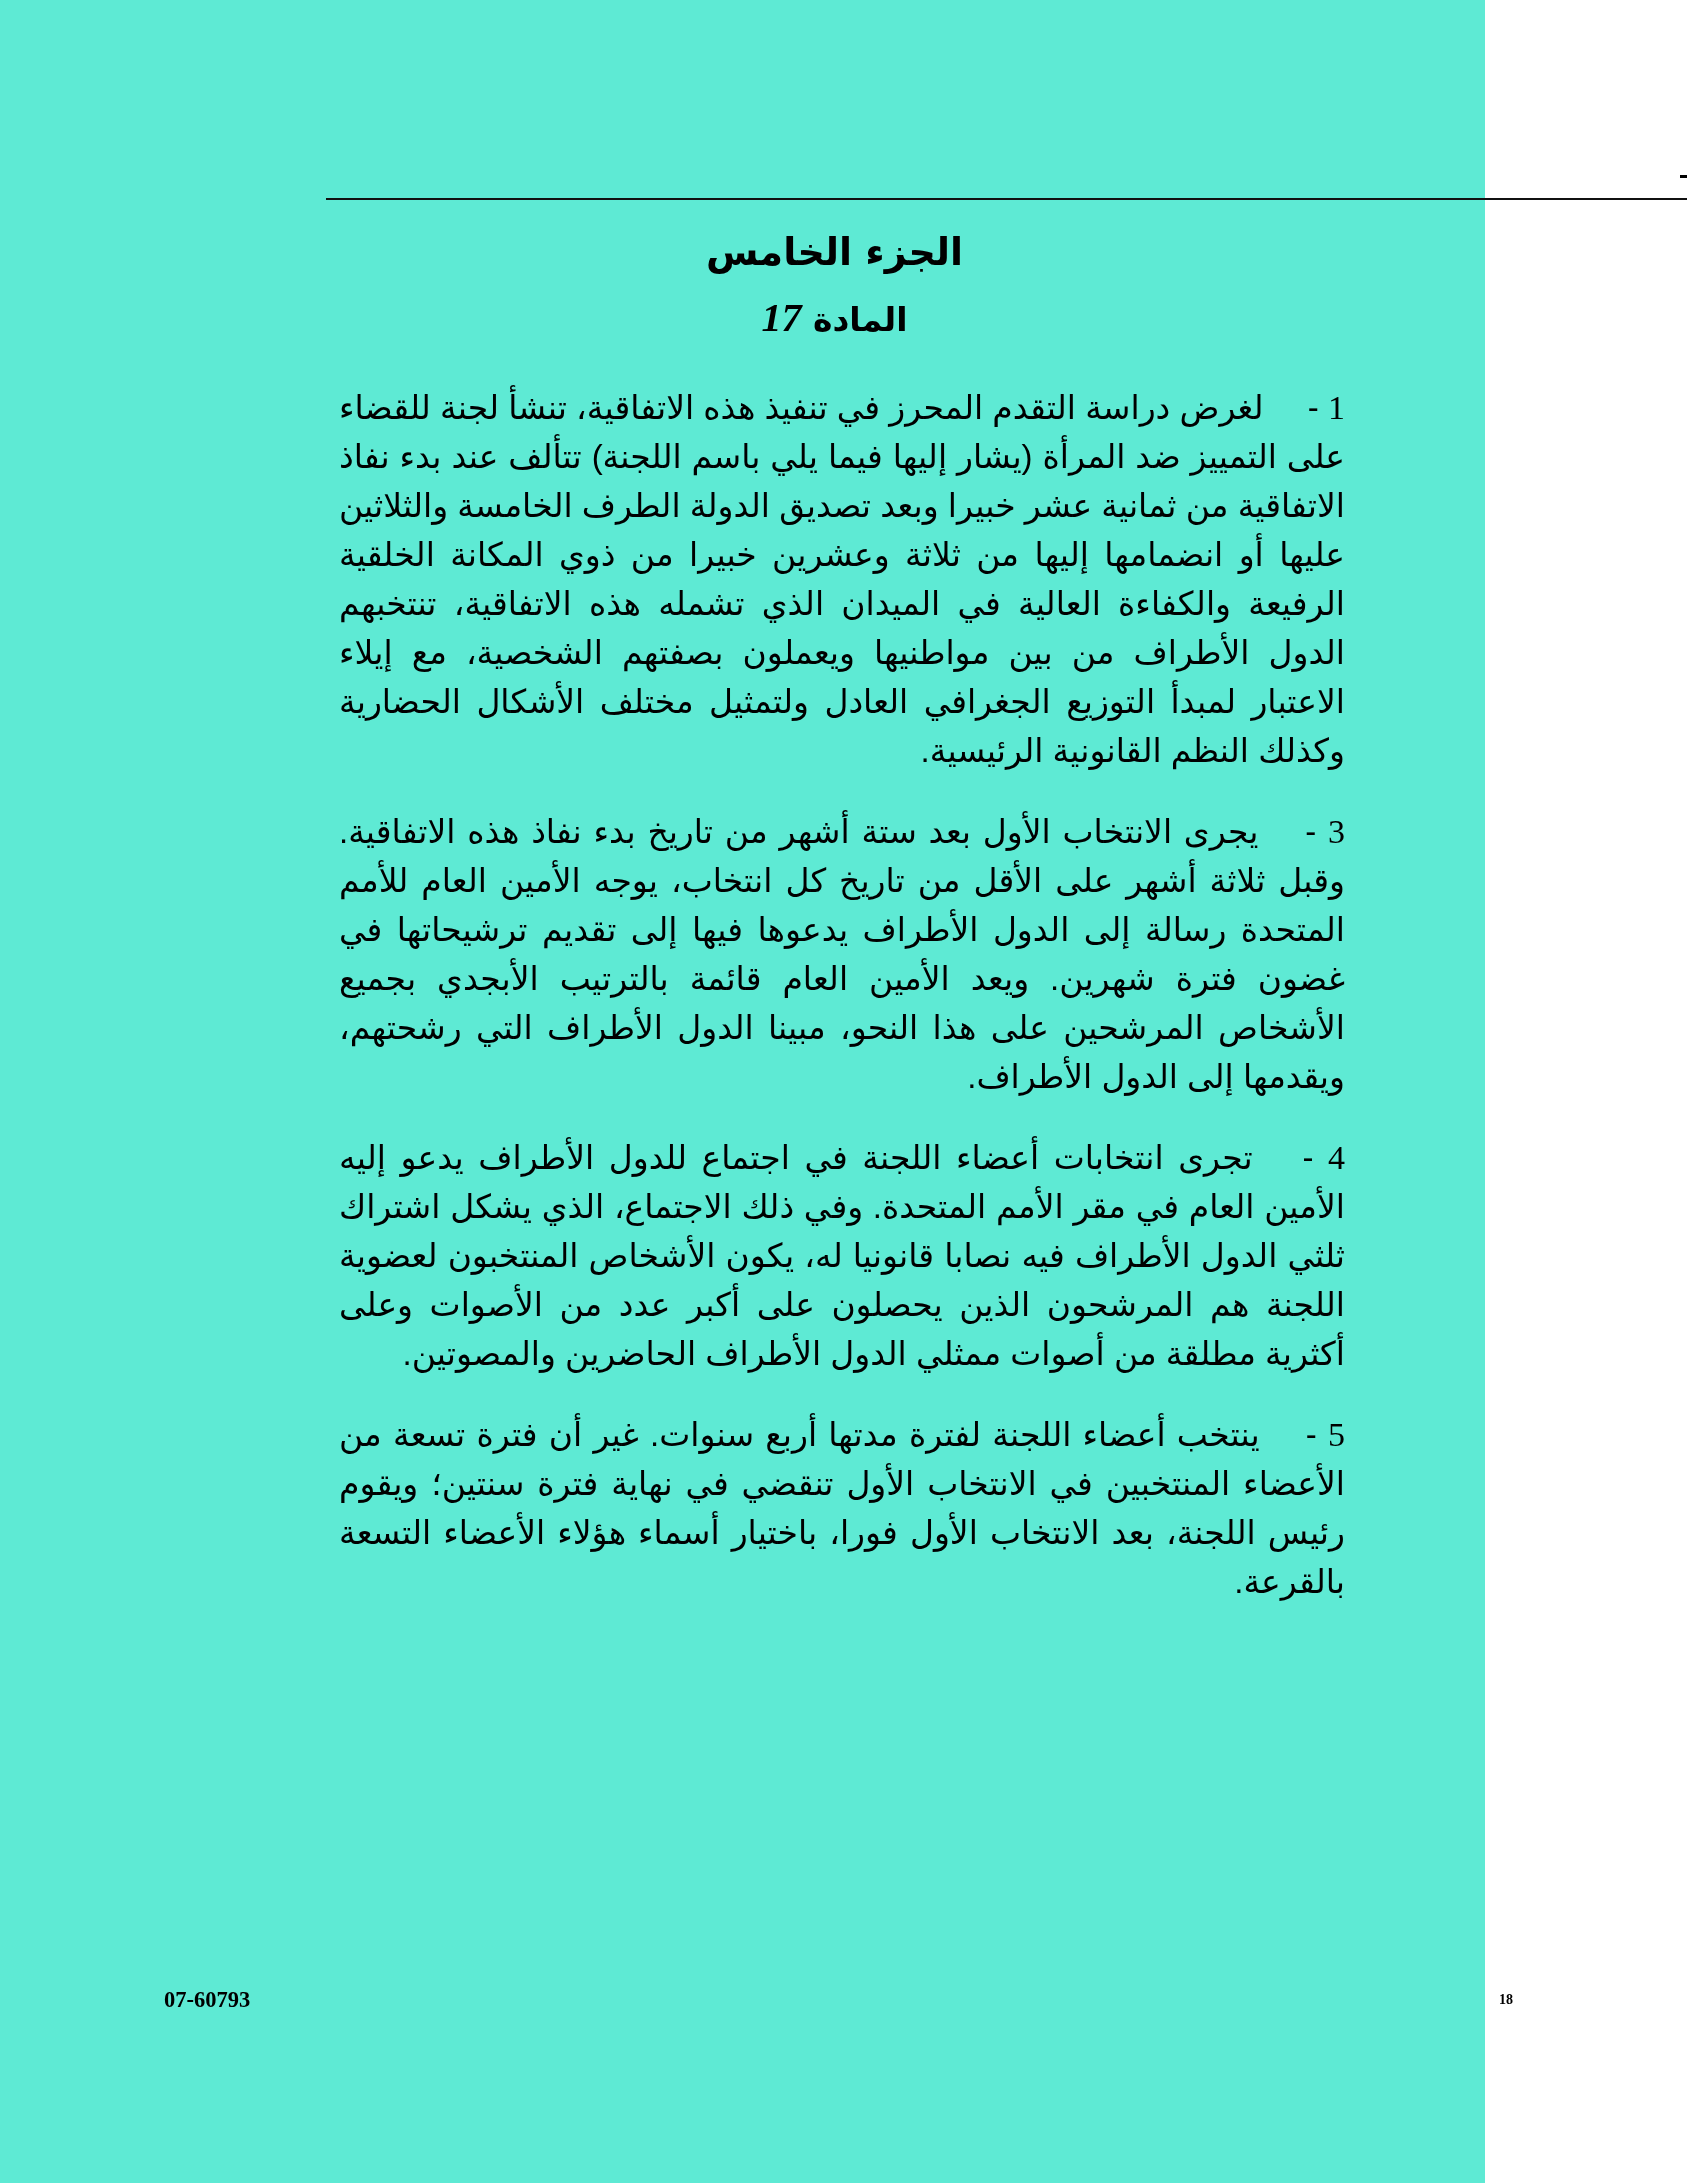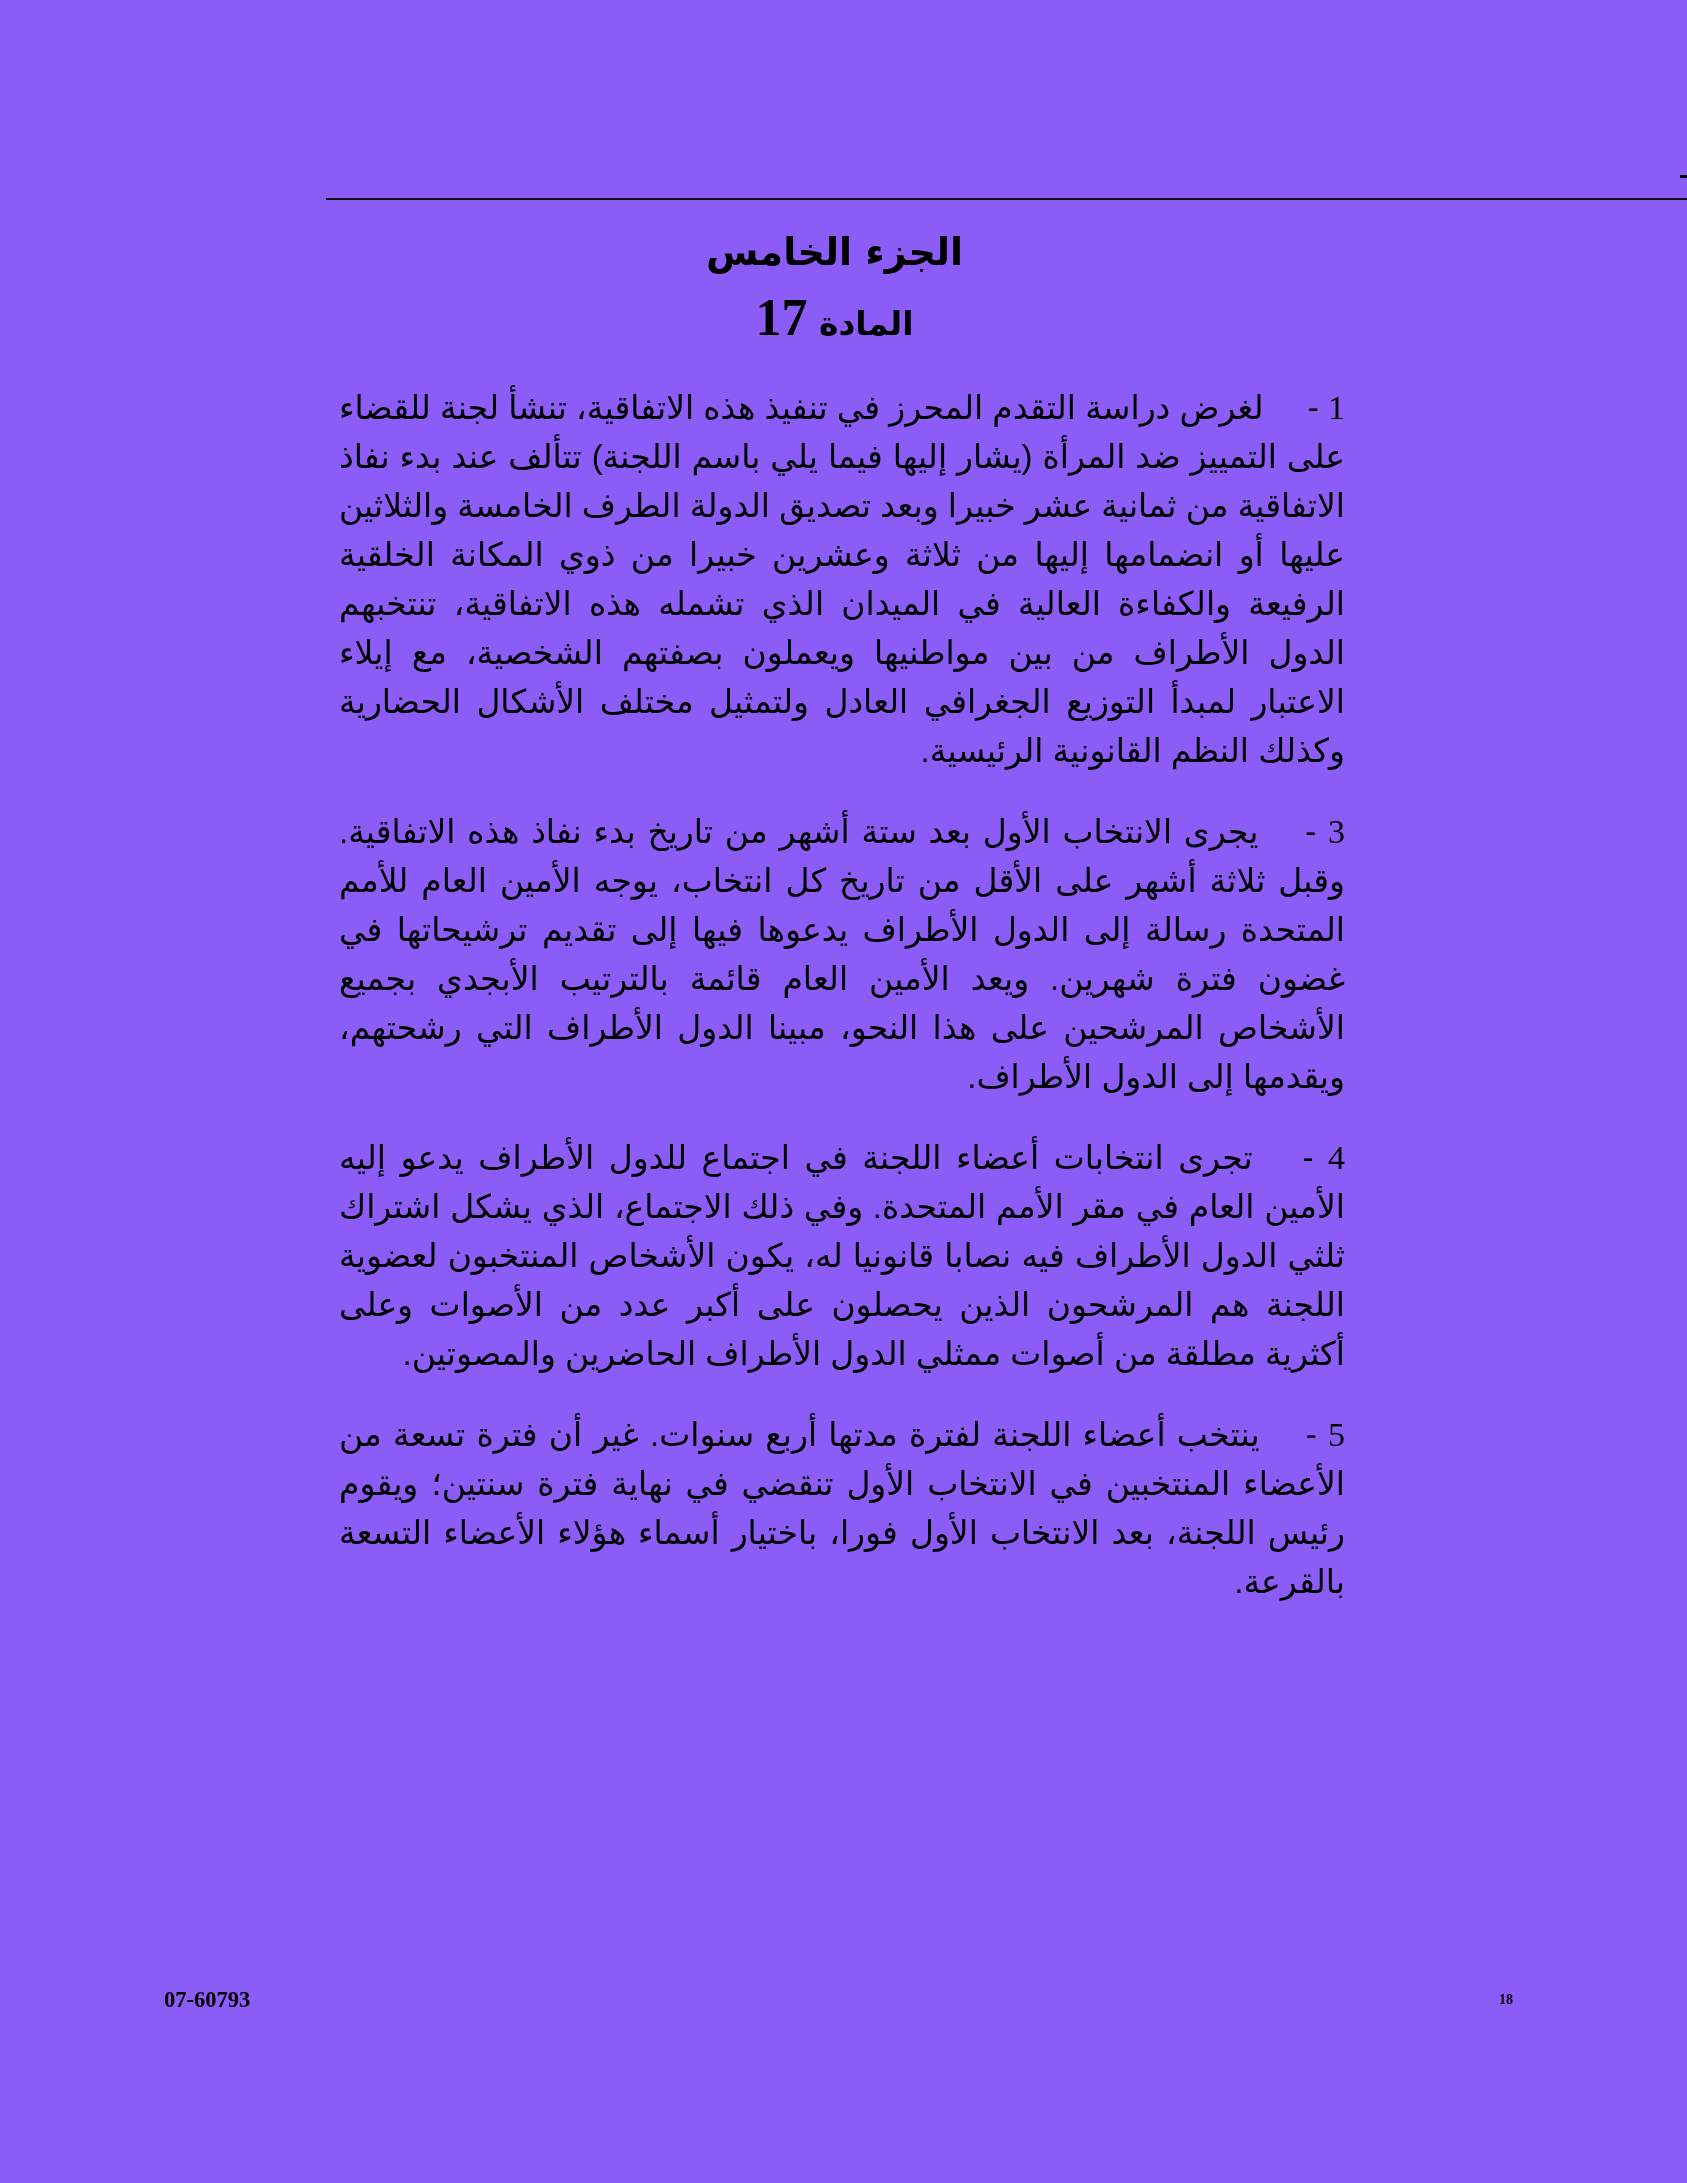--- a/index.html
+++ b/index.html
@@ -1,34 +1,34 @@
 <!DOCTYPE html>
 <html style="font-size:10.6px"><head>
 <meta charset="utf-8">
 <style>
   html, body { margin: 0; padding: 0; background: #ffffff; }
   body { width: 1687px; height: 2183px; position: relative; overflow: hidden; color: #000; }
-  .page { position: absolute; left: 0; top: 0; width: 1687px; height: 2183px; background: #8b5cf6; }
+  .page { position: absolute; left: 0; top: 0; width: 1485px; height: 2183px; background: #5eead4; }
 
   .corner-mark { position: absolute; left: 1680px; top: 175px; width: 6.6px; height: 2.6px; background: #000; }
   .header-rule { position: absolute; left: 326px; top: 198px; width: 1361px; height: 2px; background: #111; }
 
   .part-title {
     position: absolute; left: 326px; width: 1017px; top: 222px;
     text-align: center; direction: rtl;
     font-family: "DejaVu Sans", "Liberation Sans", sans-serif; font-weight: bold;
     font-size: 38px; line-height: 60px;
   }
   .article-title {
     position: absolute; left: 326px; width: 1017px; top: 291px;
     text-align: center; direction: rtl;
     font-family: "DejaVu Sans", "Liberation Sans", sans-serif; font-weight: bold;
     font-size: 33px; line-height: 53px;
   }
-  .article-title .num { font-family: "Liberation Serif", serif; font-size: 52px; font-weight: bold; }
+  .article-title .num { font-family: "Liberation Serif", serif; font-size: 40px; font-weight: bold; font-style: italic; }
 
   .body-text {
     position: absolute; left: 339px; width: 1006px; top: 363px;
     direction: rtl;
     font-family: "Liberation Sans", "DejaVu Sans", sans-serif;
     font-size: 33px; line-height: 49px; margin-top: 20px;
   }
   .para { margin: 0 0 32px 0; text-align: justify; text-align-last: right; }
   .para .pnum { font-family: "Liberation Serif", serif; font-size: 34px; }
   .para .pdash { display: inline-block; width: 46px; text-align: center; }

